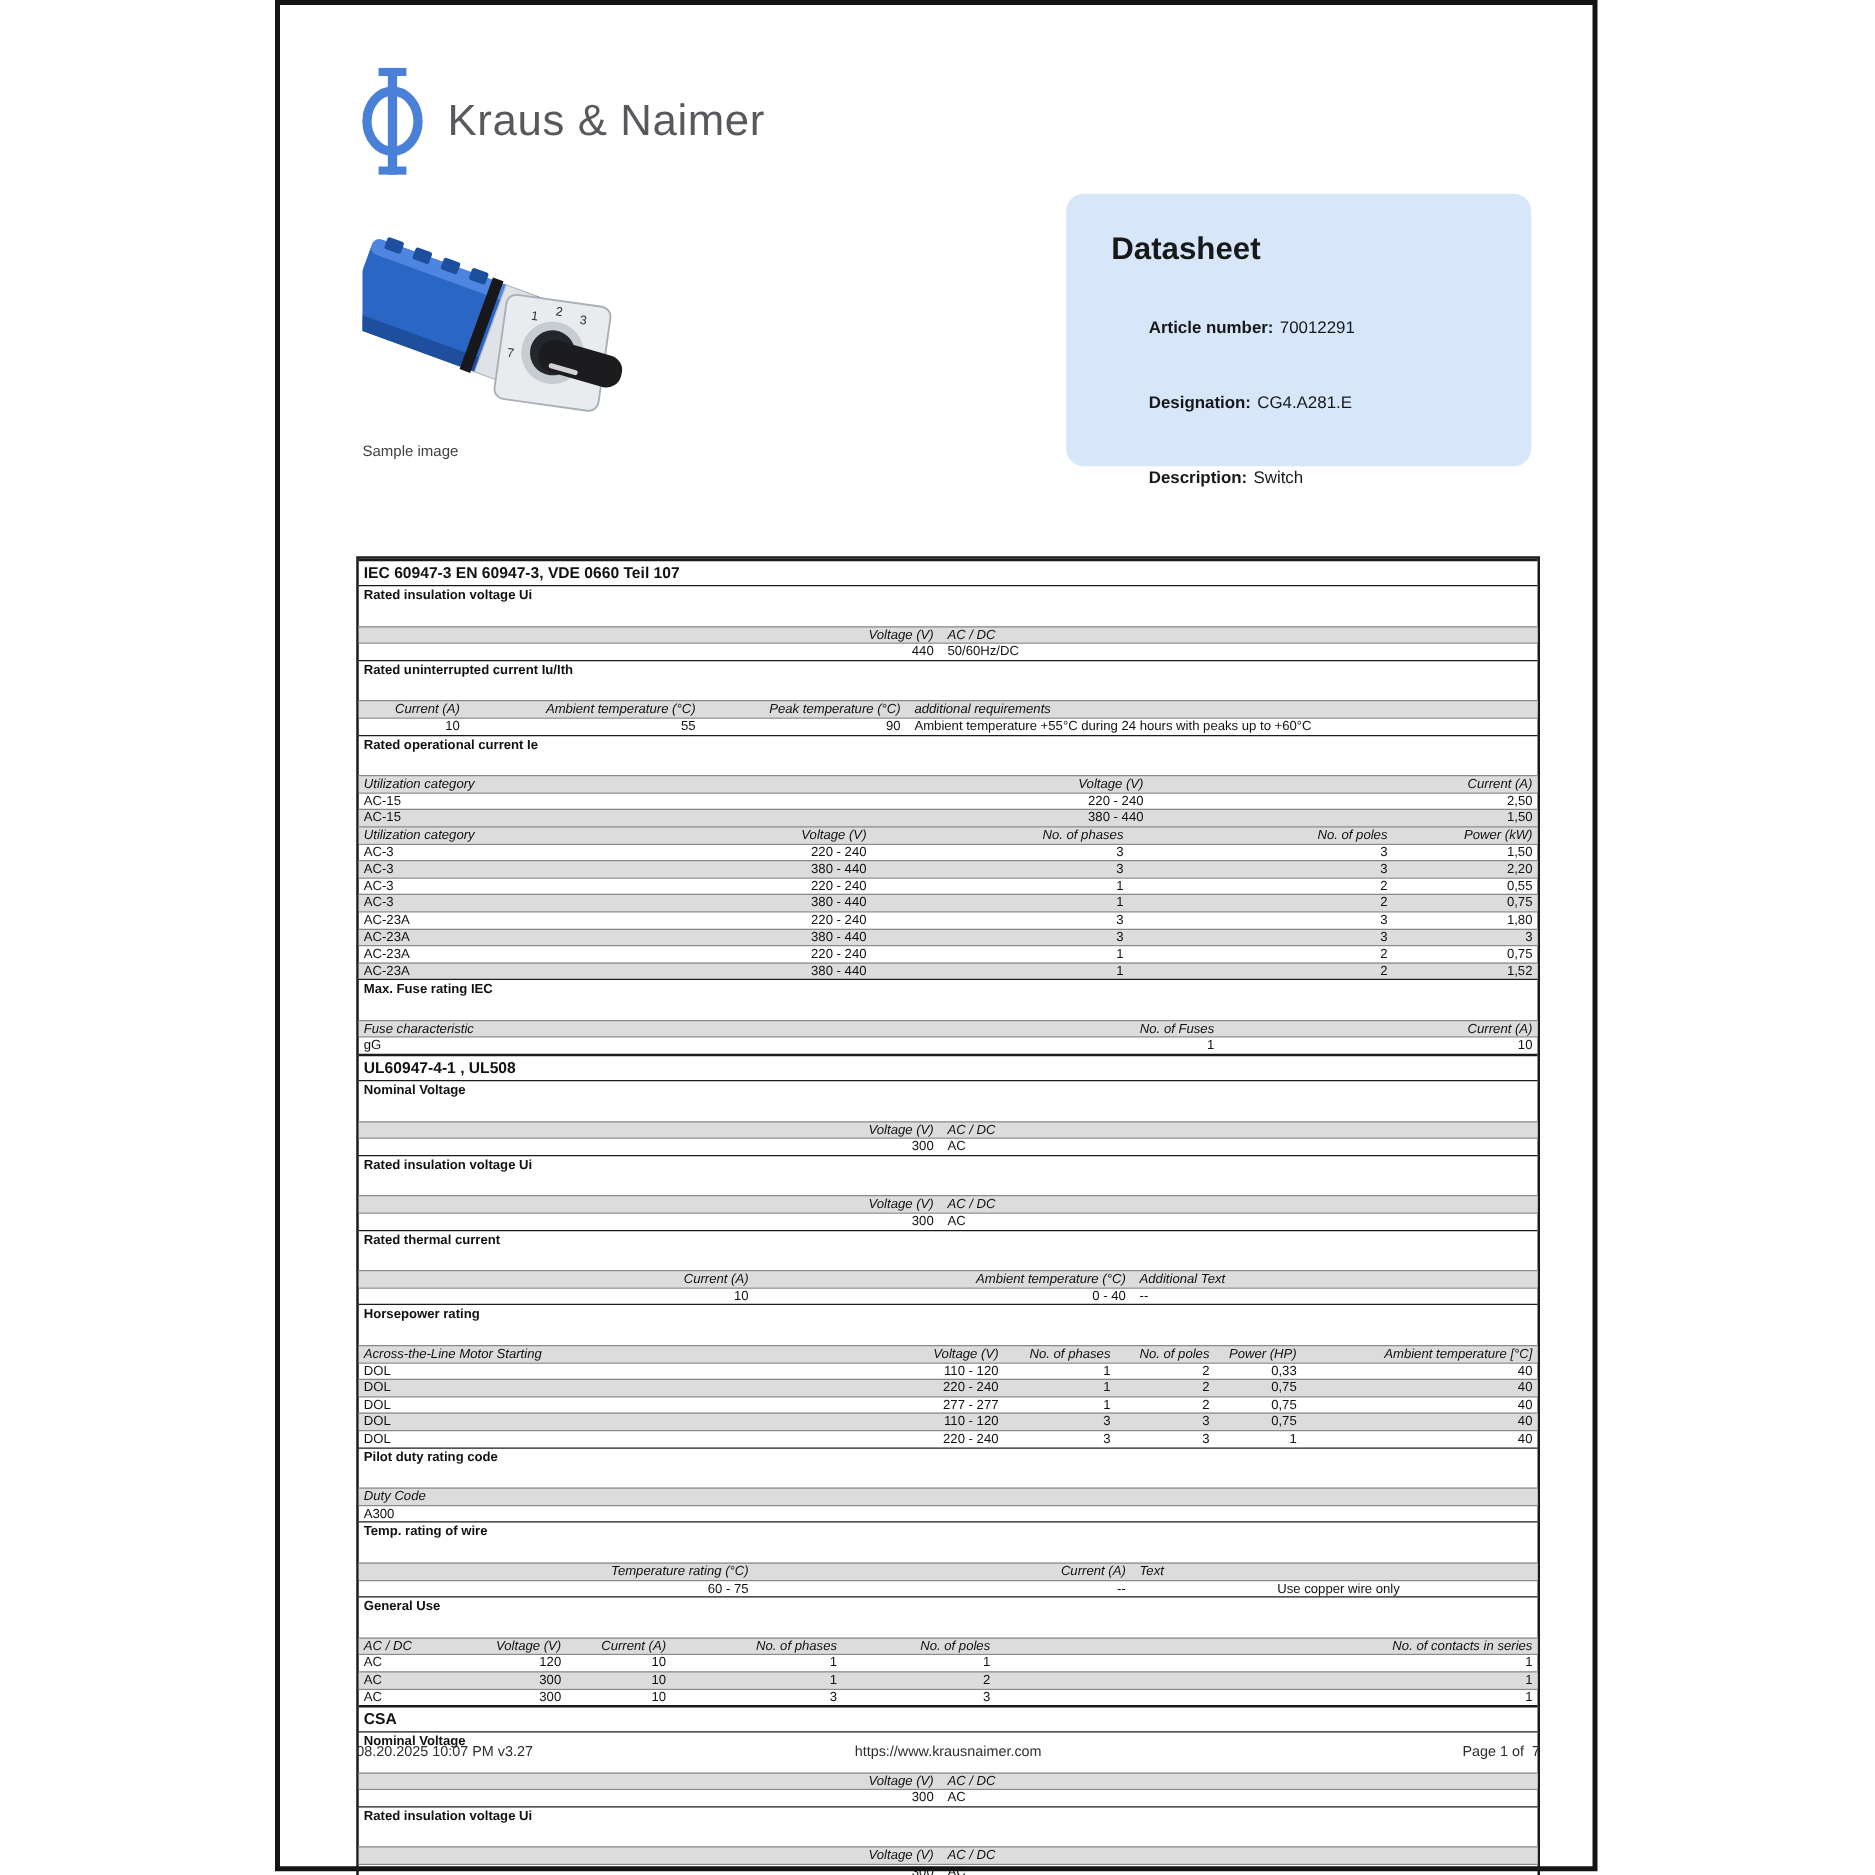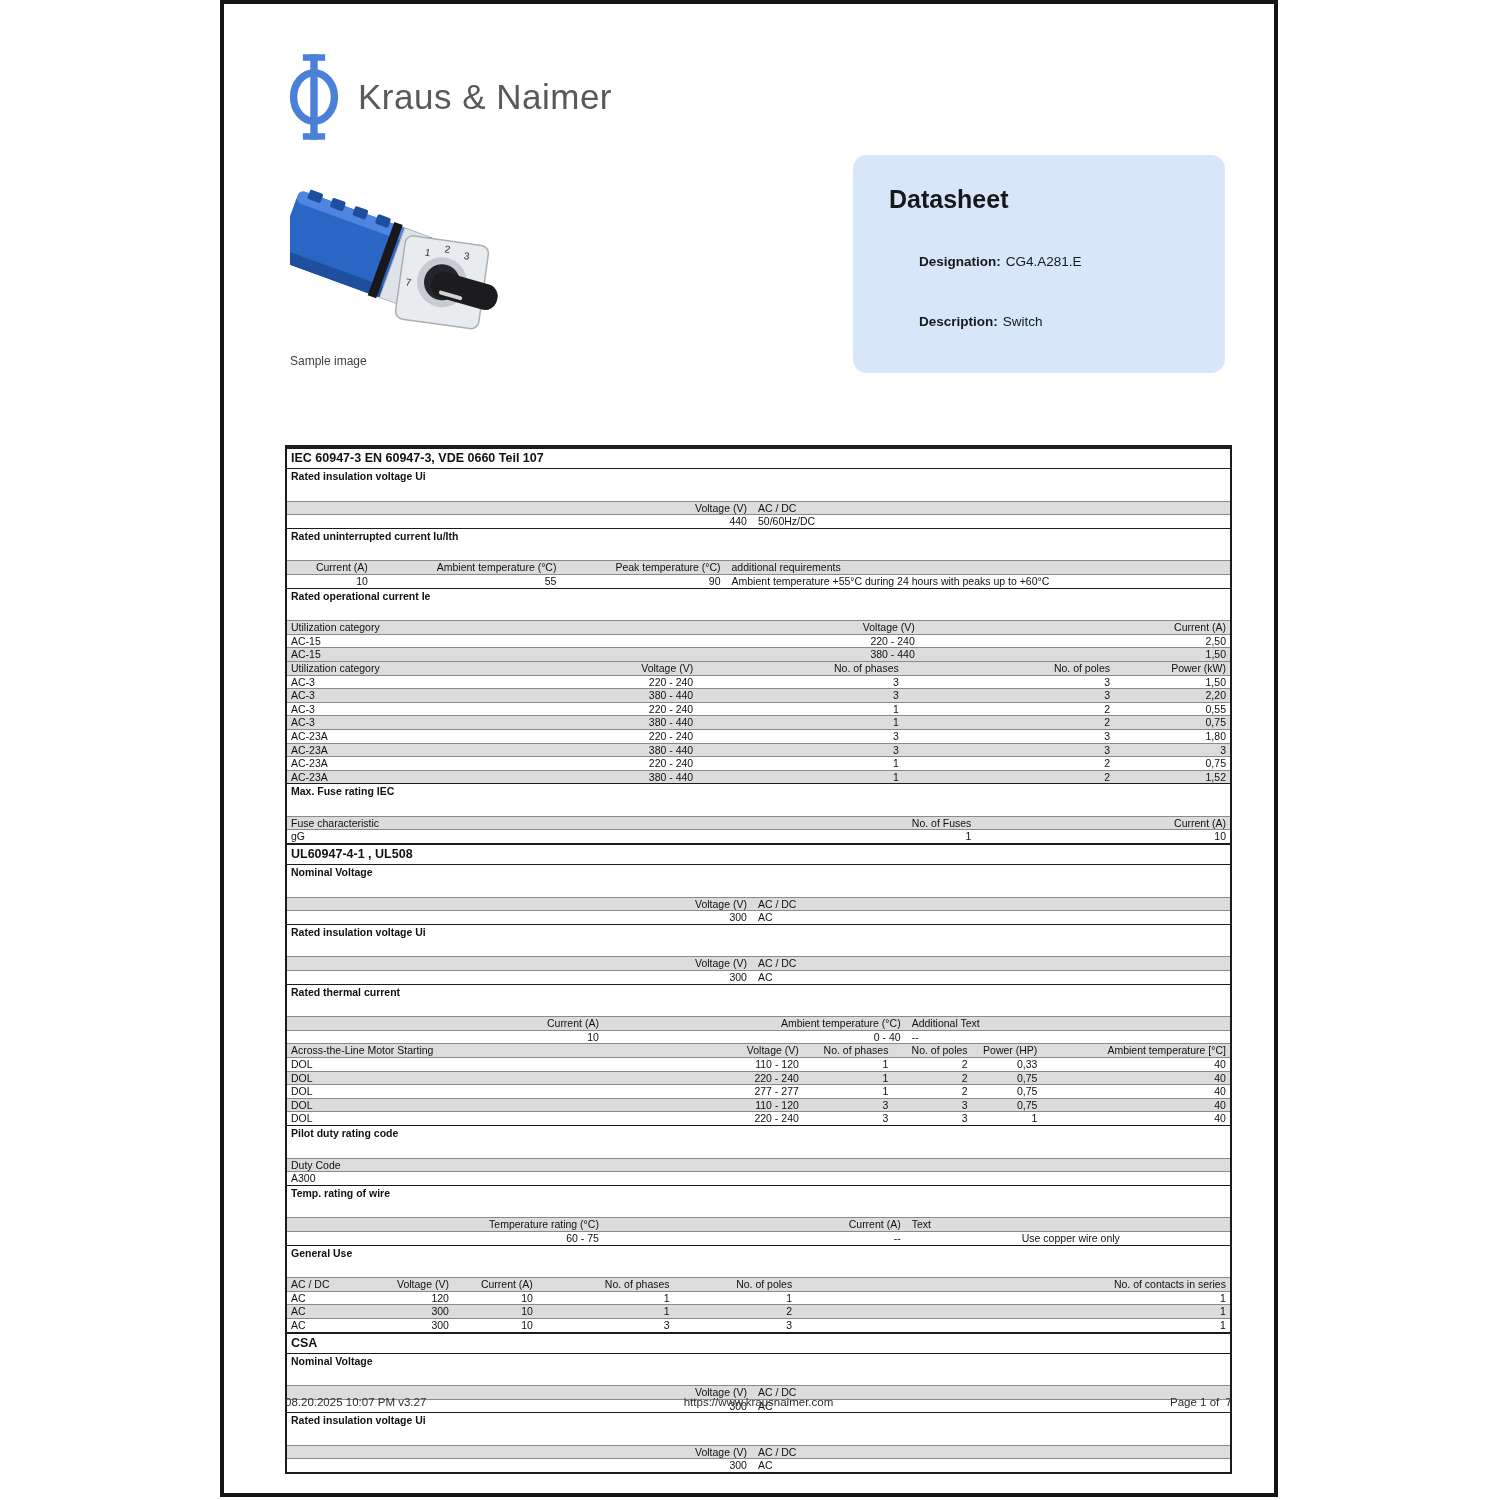--- a/index.html
+++ b/index.html
@@ -21,21 +21,21 @@
   .field{font-size:13.5px;line-height:20px;white-space:pre;}
   .flabel{font-weight:bold;margin-right:5px;}
   
   .spec-table{position:absolute;left:61px;top:413px;width:947px;border:2px solid #1b1b1b;
               font-size:10.5px;color:#111;box-sizing:border-box;margin-top:28px;}
   .trow{display:flex;align-items:center;border-top:1px solid #8a8a8a;min-height:12.6px;}
   .trow:first-child{border-top:none;}
   .trow.title{display:block;border-top:2px solid #1b1b1b;font-weight:bold;font-size:12.5px;
               padding:2px 4px 3px;}
   .trow.sub{display:block;border-top:1.5px solid #1b1b1b;font-weight:bold;padding:1px 4px 18px;}
-  .trow.hdr{}
+  .trow.hdr{font-style:italic;}
   .trow.hdr,.trow.shade{background:#dcdcdc;}
   .tcell{box-sizing:border-box;line-height:12.6px;white-space:pre;}
   .tcell.ar{text-align:right;padding-right:4px;}
   .tcell.al{text-align:left;padding-left:7px;}
   .tcell.al:first-child{padding-left:4px;}
   
   .pfooter{position:absolute;left:61px;top:1392px;width:947px;display:flex;font-size:11.5px;color:#2e2e2e;}
   .pfooter span{white-space:pre;}
   .pfooter .fl{flex:1;text-align:left;}
   .pfooter .fc{flex:1;text-align:center;}
@@ -82,20 +82,23 @@
       <g transform="rotate(16 160 118)">
         <rect x="140" y="102" width="68" height="26" rx="12" fill="#1c1c1e"></rect>
         <rect x="150" y="121" width="24" height="4" rx="2" fill="#f2f2f2" opacity="0.85"></rect>
       </g>
     </svg>
     <div class="caption">Sample image</div>
 
     <div class="infobox">
       <h1>Datasheet</h1>
       <div class="field">
+        <span class="flabel">Article number:</span><span>70012291</span>
+      </div>
+      <div class="field">
         <span class="flabel">Designation:</span><span>CG4.A281.E</span>
       </div>
       <div class="field">
         <span class="flabel">Description:</span><span>Switch</span>
       </div>
     </div>
 
     <div class="spec-table" id="specTable">
         <div class="trow title">IEC 60947-3 EN 60947-3, VDE 0660 Teil 107</div>
         <div class="trow sub">Rated insulation voltage Ui</div>
@@ -233,20 +236,21 @@
         <div class="trow cells hdr">
           <div class="tcell ar" style="width: 33.5%;">Current (A)</div>
           <div class="tcell ar" style="width: 32%;">Ambient temperature (°C)</div>
           <div class="tcell al" style="width: 34.5%;">Additional Text</div>
         </div>
         <div class="trow cells">
           <div class="tcell ar" style="width: 33.5%;">10</div>
           <div class="tcell ar" style="width: 32%;">0 - 40</div>
           <div class="tcell al" style="width: 34.5%;">--</div>
         </div>
+        <div class="trow sub">Horsepower rating</div>
         <div class="trow cells hdr">
           <div class="tcell al" style="width: 47%;">Across-the-Line Motor Starting</div>
           <div class="tcell ar" style="width: 7.7%;">Voltage (V)</div>
           <div class="tcell ar" style="width: 9.5%;">No. of phases</div>
           <div class="tcell ar" style="width: 8.4%;">No. of poles</div>
           <div class="tcell ar" style="width: 7.4%;">Power (HP)</div>
           <div class="tcell ar" style="width: 20%;">Ambient temperature [°C]</div>
         </div>
         <div class="trow cells">
           <div class="tcell al" style="width: 47%;">DOL</div>

